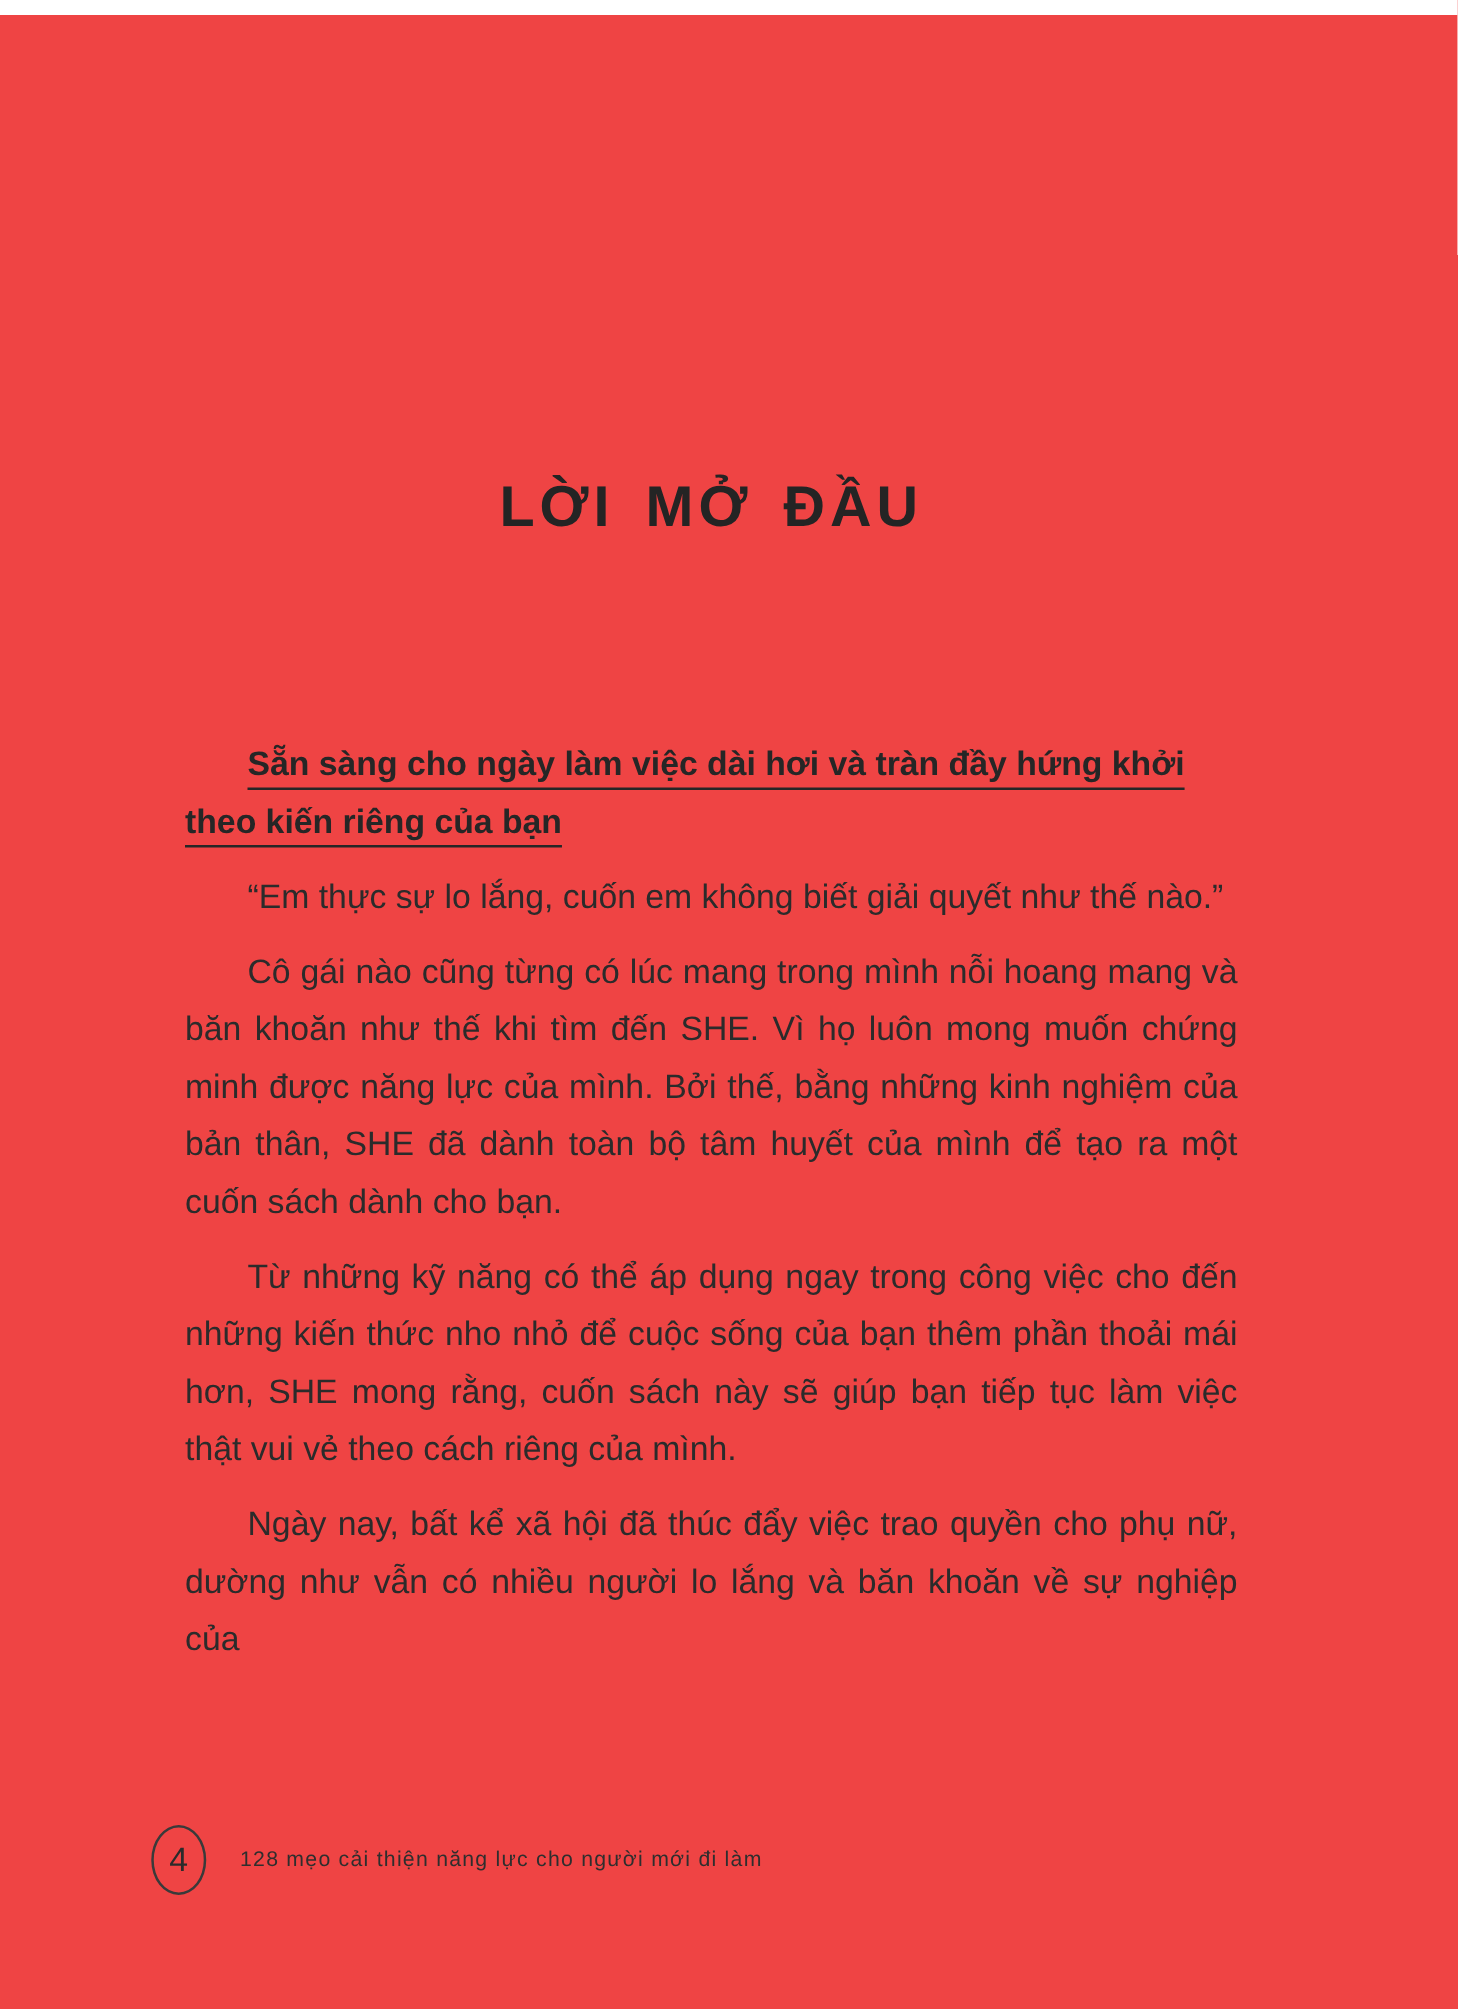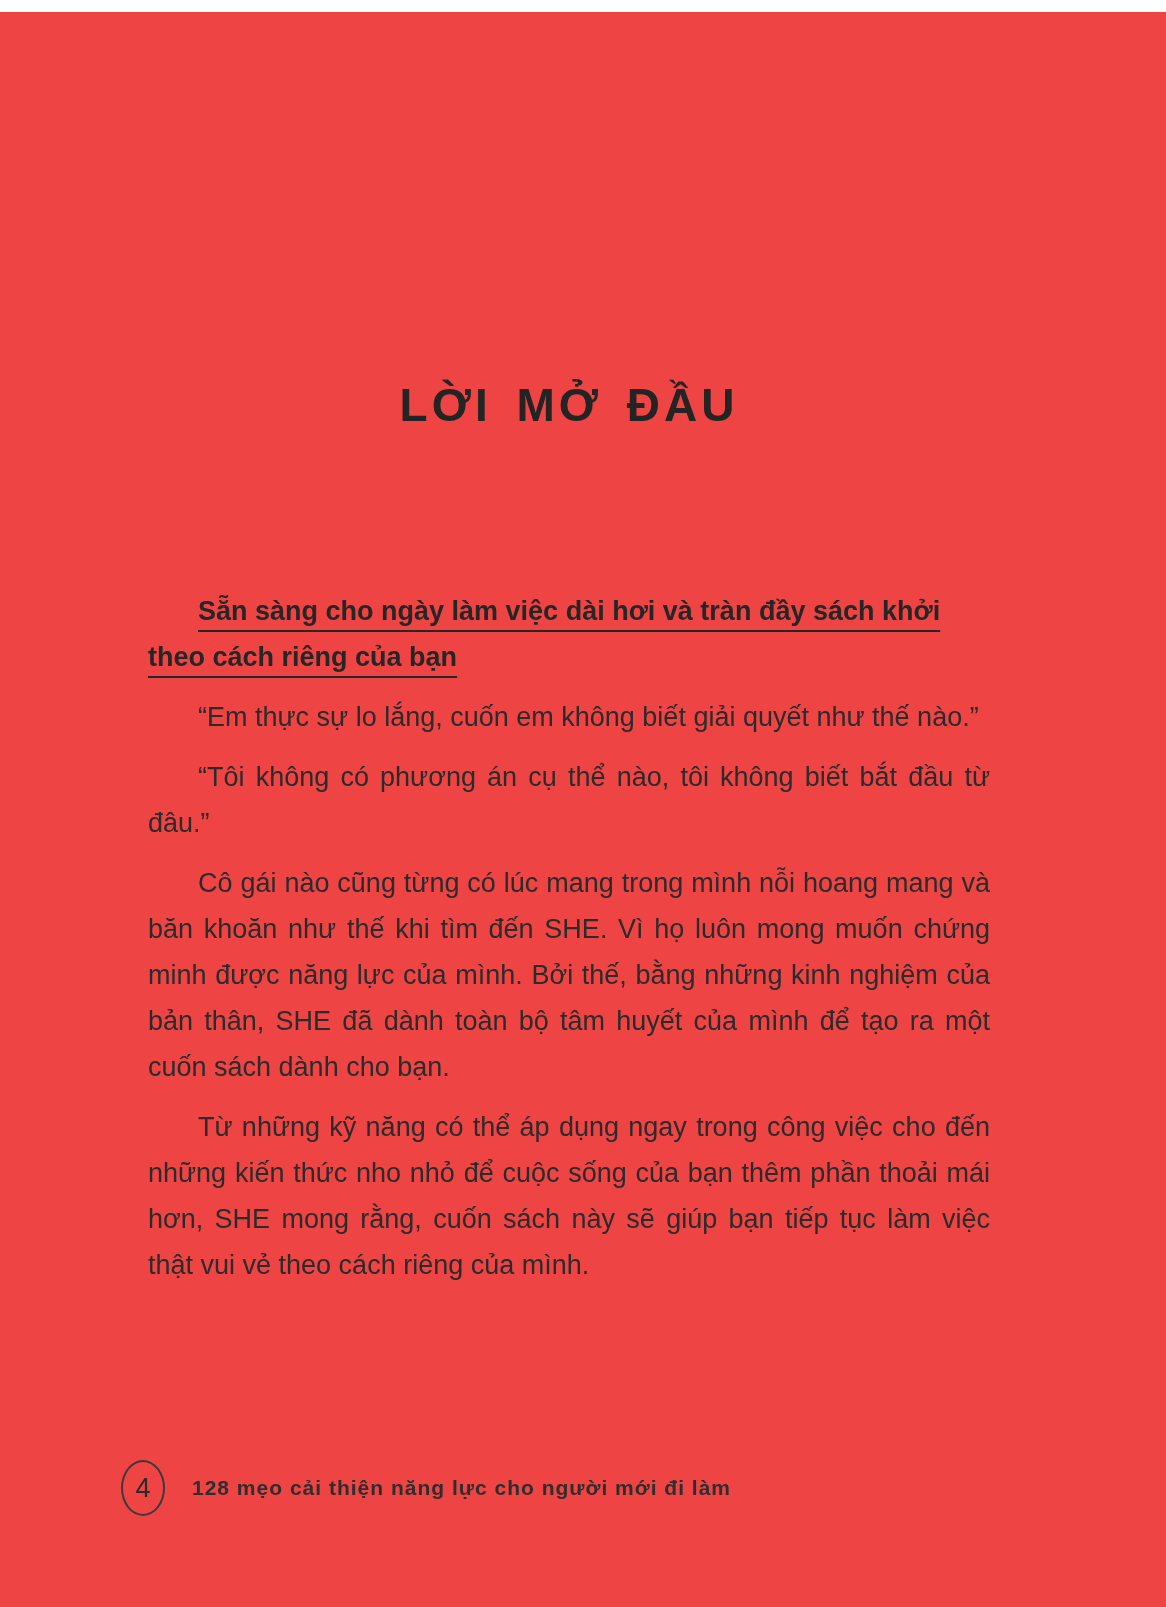--- a/index.html
+++ b/index.html
@@ -69,47 +69,47 @@
     border-radius: 50%;
     display: flex;
     align-items: center;
     justify-content: center;
     font-size: 27px;
     color: #2b2b2b;
     flex: 0 0 auto;
   }
   .footer-book-title {
     margin-left: 27px;
-    font-size: 21px;
-    font-weight: 700;
+    font-size: 17px;
+    font-weight: 400;
     letter-spacing: 1px;
     color: #2e2e2e;
     white-space: nowrap;
   }
 </style>
 </head>
 <body>
 
 <div class="page">
 
   <h1 class="page-title">LỜI MỞ ĐẦU</h1>
 
   <div class="content">
 
-    <p class="section-heading">Sẵn sàng cho ngày làm việc dài hơi và tràn đầy sách khởi theo cách riêng của bạn</p>
+    <p class="section-heading">Sẵn sàng cho ngày làm việc dài hơi và tràn đầy hứng khởi theo kiến riêng của bạn</p>
 
     <p>“Em thực sự lo lắng, cuốn em không biết giải quyết như thế nào.”</p>
 
-    <p>“Tôi không có phương án cụ thể nào, tôi không biết bắt đầu từ đâu.”</p>
 
     <p>Cô gái nào cũng từng có lúc mang trong mình nỗi hoang mang và băn khoăn như thế khi tìm đến SHE. Vì họ luôn mong muốn chứng minh được năng lực của mình. Bởi thế, bằng những kinh nghiệm của bản thân, SHE đã dành toàn bộ tâm huyết của mình để tạo ra một cuốn sách dành cho bạn.</p>
 
     <p>Từ những kỹ năng có thể áp dụng ngay trong công việc cho đến những kiến thức nho nhỏ để cuộc sống của bạn thêm phần thoải mái hơn, SHE mong rằng, cuốn sách này sẽ giúp bạn tiếp tục làm việc thật vui vẻ theo cách riêng của mình.</p>
 
 
+    <p>Ngày nay, bất kể xã hội đã thúc đẩy việc trao quyền cho phụ nữ, dường như vẫn có nhiều người lo lắng và băn khoăn về sự nghiệp của</p>
 
   </div>
 
   <div class="page-footer">
     <div class="page-number-badge">
       <span>4</span>
     </div>
     <div class="footer-book-title">128 mẹo cải thiện năng lực cho người mới đi làm</div>
   </div>
 

